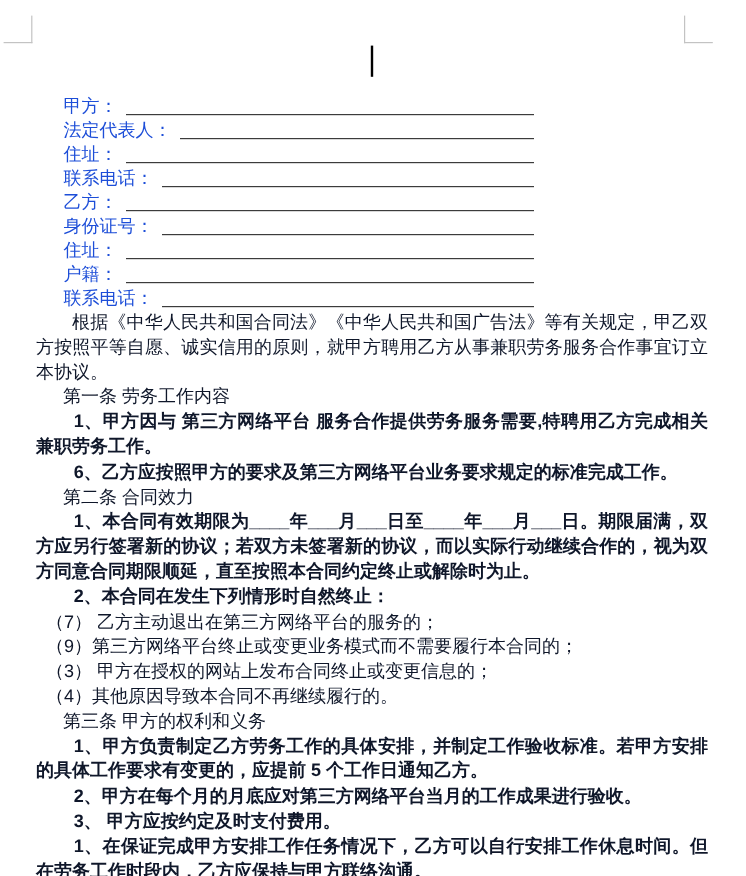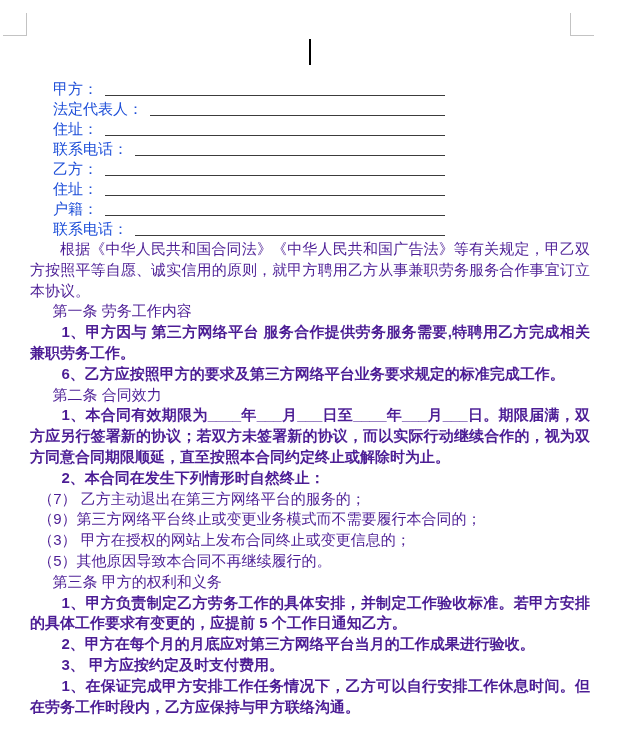--- a/index.html
+++ b/index.html
@@ -44,21 +44,21 @@
     border-bottom:1px solid #3c3c3c;
     margin:0 0 3px 7px;
     height:12px;
   }
 
   .body { margin-top:0; font-size:15px; line-height:20.8px; }
   .body p {
     margin:0; padding:0;
     text-align:justify;
     word-break:break-all;
-    color:#4c1d95;
+    color:#0f172a;
   }
   .p-intro   { text-indent:2em; }
   .p-heading { text-indent:1.5em; }
   .p-clause  { text-indent:2.1em;font-weight:bold; }
   .p-item    { text-indent:0.55em; }
 </style>
 </head>
 <body>
 
 <div class="page">
@@ -87,20 +87,24 @@
       </div>
       <div class="frow">
         <span class="flabel">联系电话：</span>
         <span class="blank"></span>
       </div>
       <div class="frow">
         <span class="flabel">乙方：</span>
         <span class="blank"></span>
       </div>
       <div class="frow">
+        <span class="flabel">身份证号：</span>
+        <span class="blank"></span>
+      </div>
+      <div class="frow">
         <span class="flabel">住址：</span>
         <span class="blank"></span>
       </div>
       <div class="frow">
         <span class="flabel">户籍：</span>
         <span class="blank"></span>
       </div>
       <div class="frow">
         <span class="flabel">联系电话：</span>
         <span class="blank"></span>
@@ -111,21 +115,21 @@
       <p class="p-intro">根据《中华人民共和国合同法》《中华人民共和国广告法》等有关规定，甲乙双方按照平等自愿、诚实信用的原则，就甲方聘用乙方从事兼职劳务服务合作事宜订立本协议。</p>
       <p class="p-heading">第一条 劳务工作内容</p>
       <p class="p-clause">1、甲方因与 第三方网络平台 服务合作提供劳务服务需要,特聘用乙方完成相关兼职劳务工作。</p>
       <p class="p-clause">6、乙方应按照甲方的要求及第三方网络平台业务要求规定的标准完成工作。</p>
       <p class="p-heading">第二条 合同效力</p>
       <p class="p-clause">1、本合同有效期限为____年___月___日至____年___月___日。期限届满，双方应另行签署新的协议；若双方未签署新的协议，而以实际行动继续合作的，视为双方同意合同期限顺延，直至按照本合同约定终止或解除时为止。</p>
       <p class="p-clause">2、本合同在发生下列情形时自然终止：</p>
       <p class="p-item">（7） 乙方主动退出在第三方网络平台的服务的；</p>
       <p class="p-item">（9）第三方网络平台终止或变更业务模式而不需要履行本合同的；</p>
       <p class="p-item">（3） 甲方在授权的网站上发布合同终止或变更信息的；</p>
-      <p class="p-item">（5）其他原因导致本合同不再继续履行的。</p>
+      <p class="p-item">（4）其他原因导致本合同不再继续履行的。</p>
       <p class="p-heading">第三条 甲方的权利和义务</p>
       <p class="p-clause">1、甲方负责制定乙方劳务工作的具体安排，并制定工作验收标准。若甲方安排的具体工作要求有变更的，应提前 5 个工作日通知乙方。</p>
       <p class="p-clause">2、甲方在每个月的月底应对第三方网络平台当月的工作成果进行验收。</p>
       <p class="p-clause">3、 甲方应按约定及时支付费用。</p>
       <p class="p-clause">1、在保证完成甲方安排工作任务情况下，乙方可以自行安排工作休息时间。但在劳务工作时段内，乙方应保持与甲方联络沟通。</p>
     </div>
 
   </div>
 </div>
 

